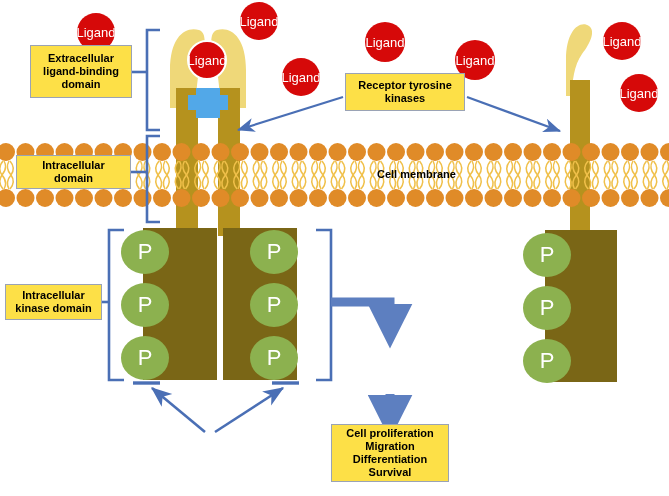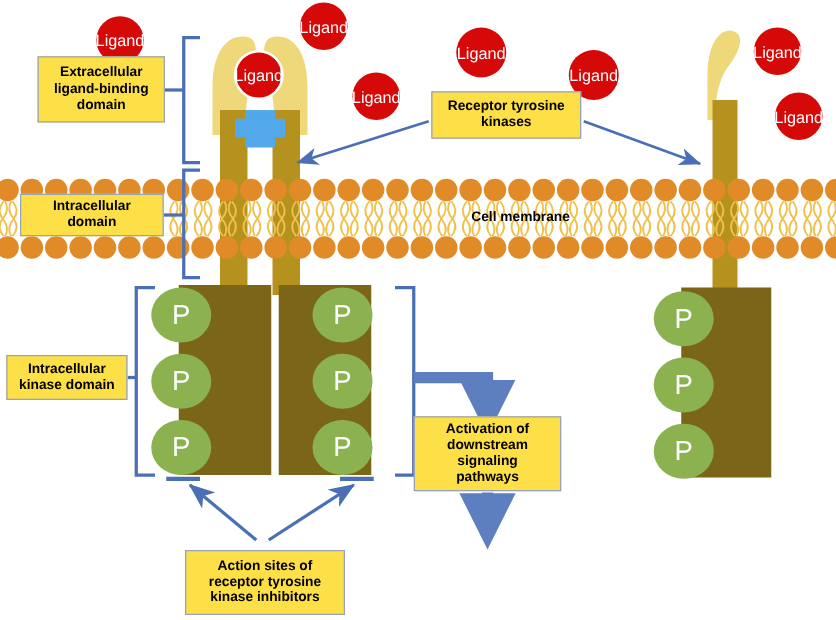--- a/index.html
+++ b/index.html
@@ -399,23 +399,20 @@
 
   <div class="callout" id="callout-transmembrane" style="left: 16px; top: 155px; width: 115px; height: 34px; font-size: 11px;">Intracellular
 domain</div>
 
   <div class="callout" id="callout-intracellular" style="left: 5px; top: 284px; width: 97px; height: 36px; font-size: 11px;">Intracellular
 kinase domain</div>
 
   <div class="callout" id="callout-rtk" style="left: 345px; top: 73px; width: 120px; height: 38px; font-size: 11px;">Receptor tyrosine
 kinases</div>
 
-  <div class="callout" id="callout-action-sites" style="left: 148px; top: 440px; width: 128px; height: 52px; font-size: 11px;">Action sites  of
-receptor tyrosine
-kinase inhibitors</div>
-
-  <div class="callout" id="callout-activation" style="left: 331px; top: 333px; width: 118px; height: 60px; font-size: 11px;">Activation of
-downstream
-signaling
-pathways</div>
-
+
+
+  <div class="callout" id="callout-outcomes" style="left: 331px; top: 424px; width: 118px; height: 58px; font-size: 11px;">Cell proliferation
+Migration
+Differentiation
+Survival</div>
 
 </div>
 
 </body></html>

